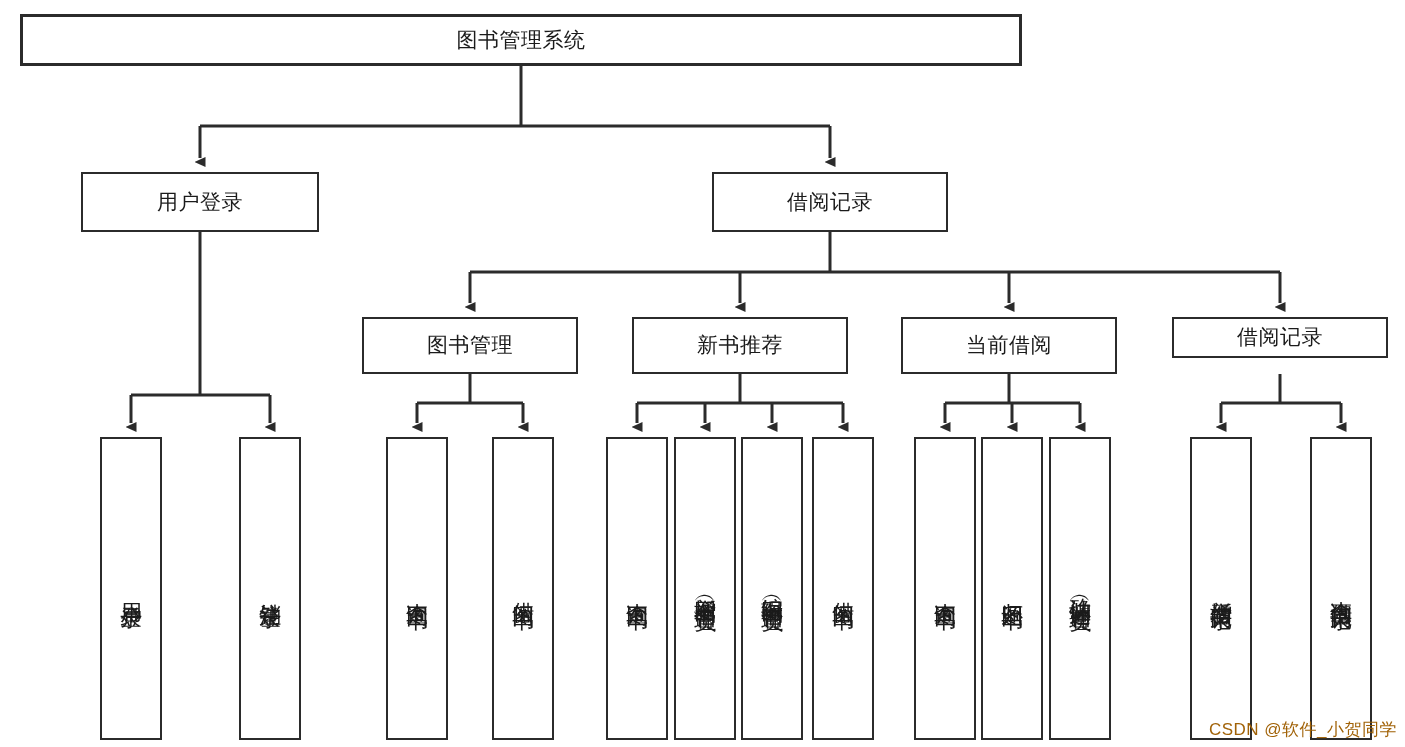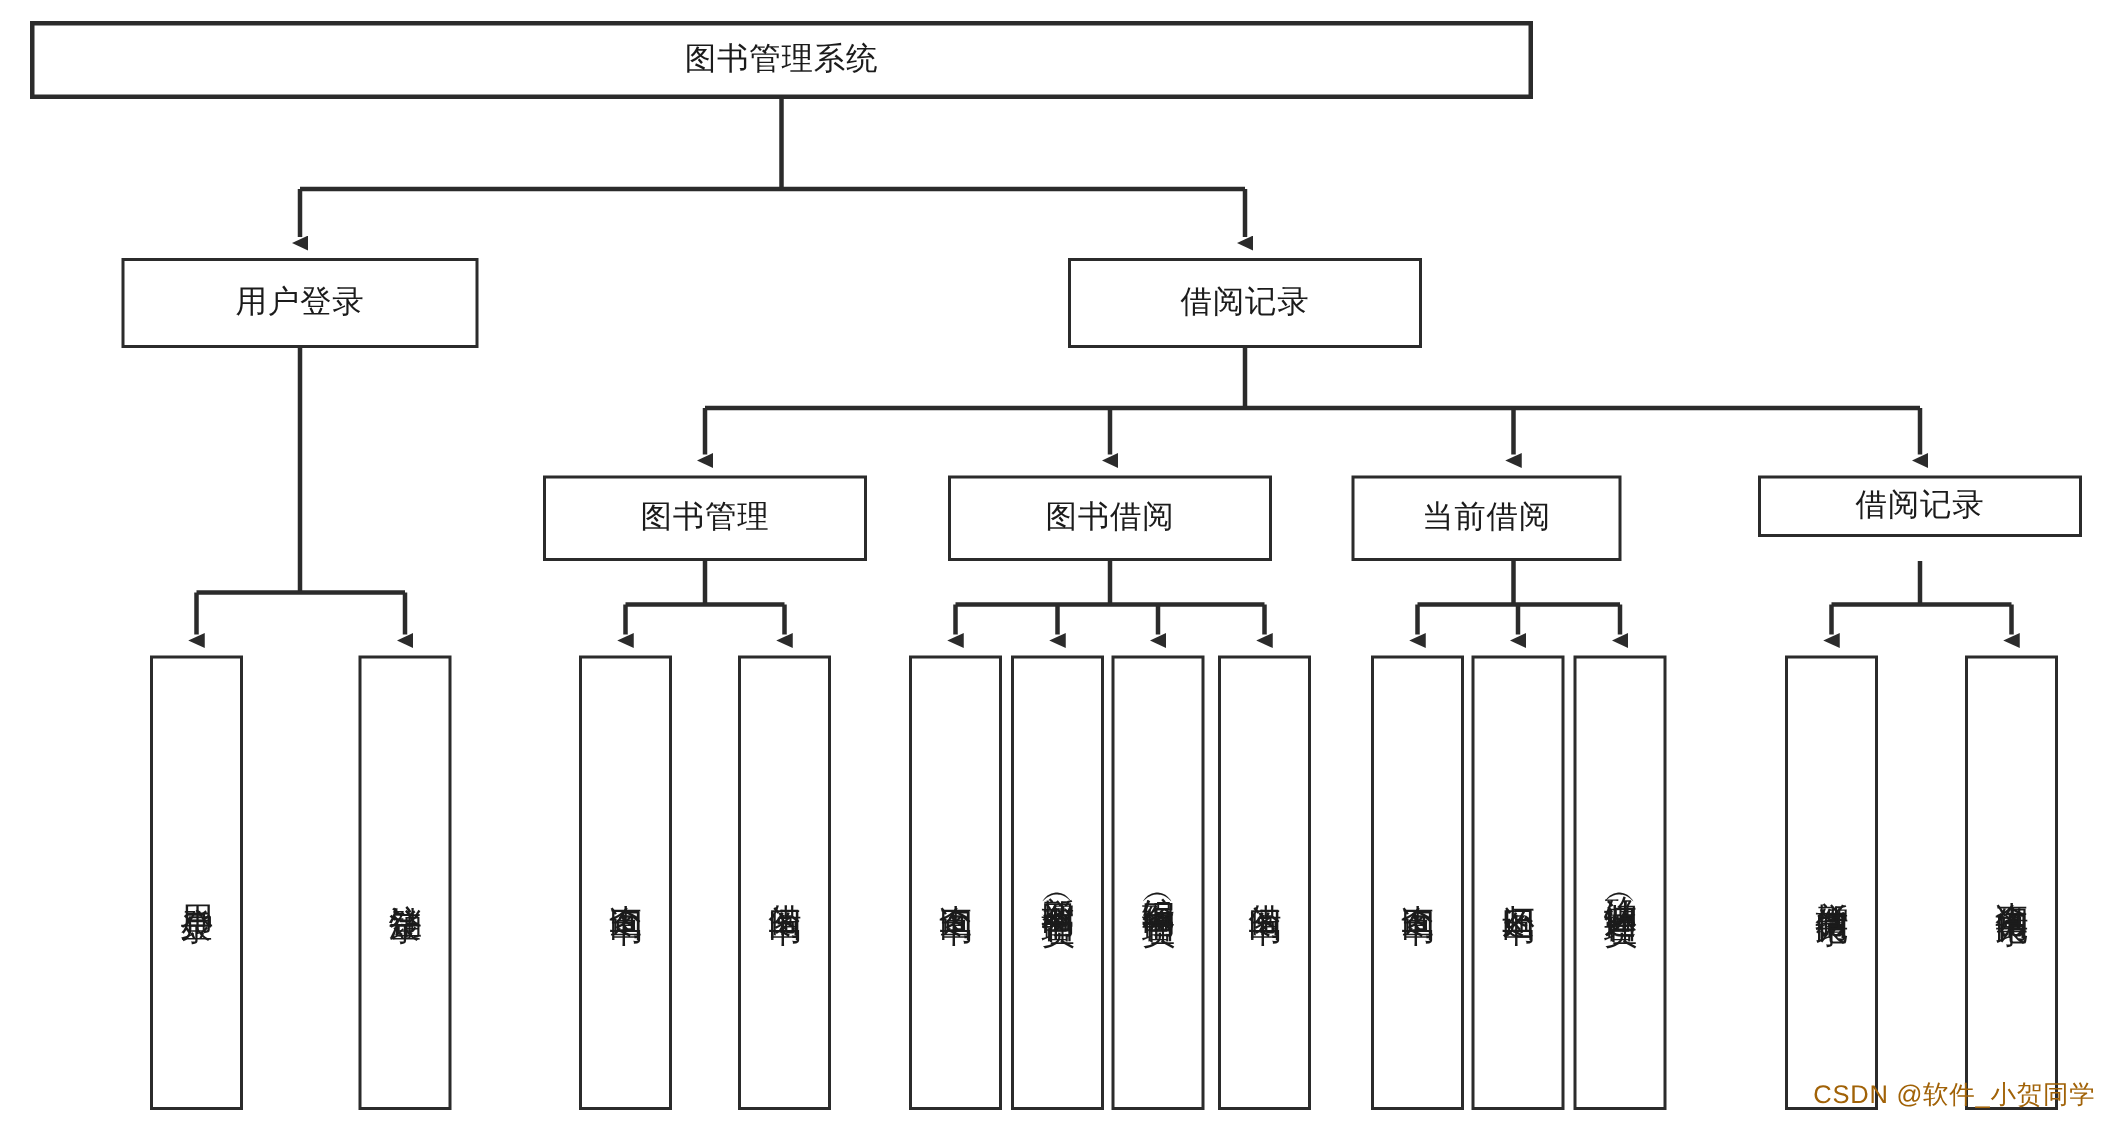--- a/index.html
+++ b/index.html
@@ -138,23 +138,23 @@
     <span class="lbl">用户登录</span>
   </div>
   <div class="node" style="left:712px; top:172px; width:236px; height:60px;">
     <span class="lbl">借阅记录</span>
   </div>
 
   <div class="node" style="left:362px; top:317px; width:216px; height:57px;">
     <span class="lbl">图书管理</span>
   </div>
   <div class="node" style="left:632px; top:317px; width:216px; height:57px;">
-    <span class="lbl">图书借阅</span>
-  </div>
-  <div class="node" style="left:901px; top:317px; width:180px; height:57px;text-align:right;">
+    <span class="lbl">新书推荐</span>
+  </div>
+  <div class="node" style="left:901px; top:317px; width:216px; height:57px;text-align:right;">
     <span class="lbl">当前借阅</span>
   </div>
   <div class="node" style="left:1172px; top:317px; width:216px; height:41px;">
     <span class="lbl">借阅记录</span>
   </div>
 
   <div class="node vert" style="left:100px; top:437px; width:62px; height:303px;">
     <span class="lbl">用户登录</span>
   </div>
   <div class="node vert" style="left:239px; top:437px; width:62px; height:303px;">

